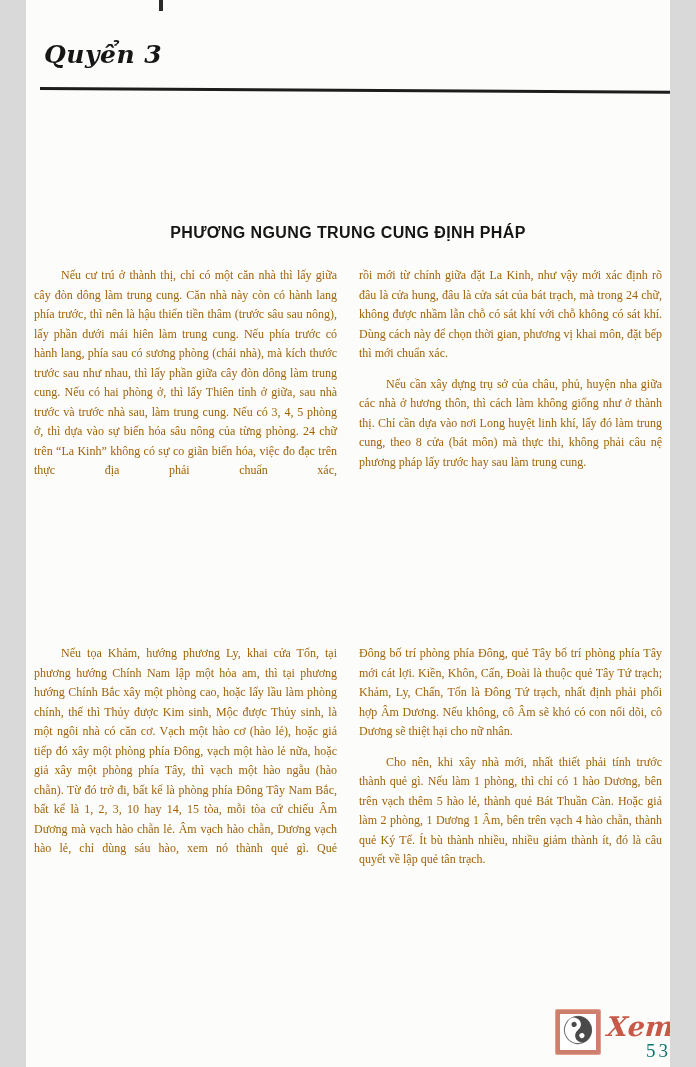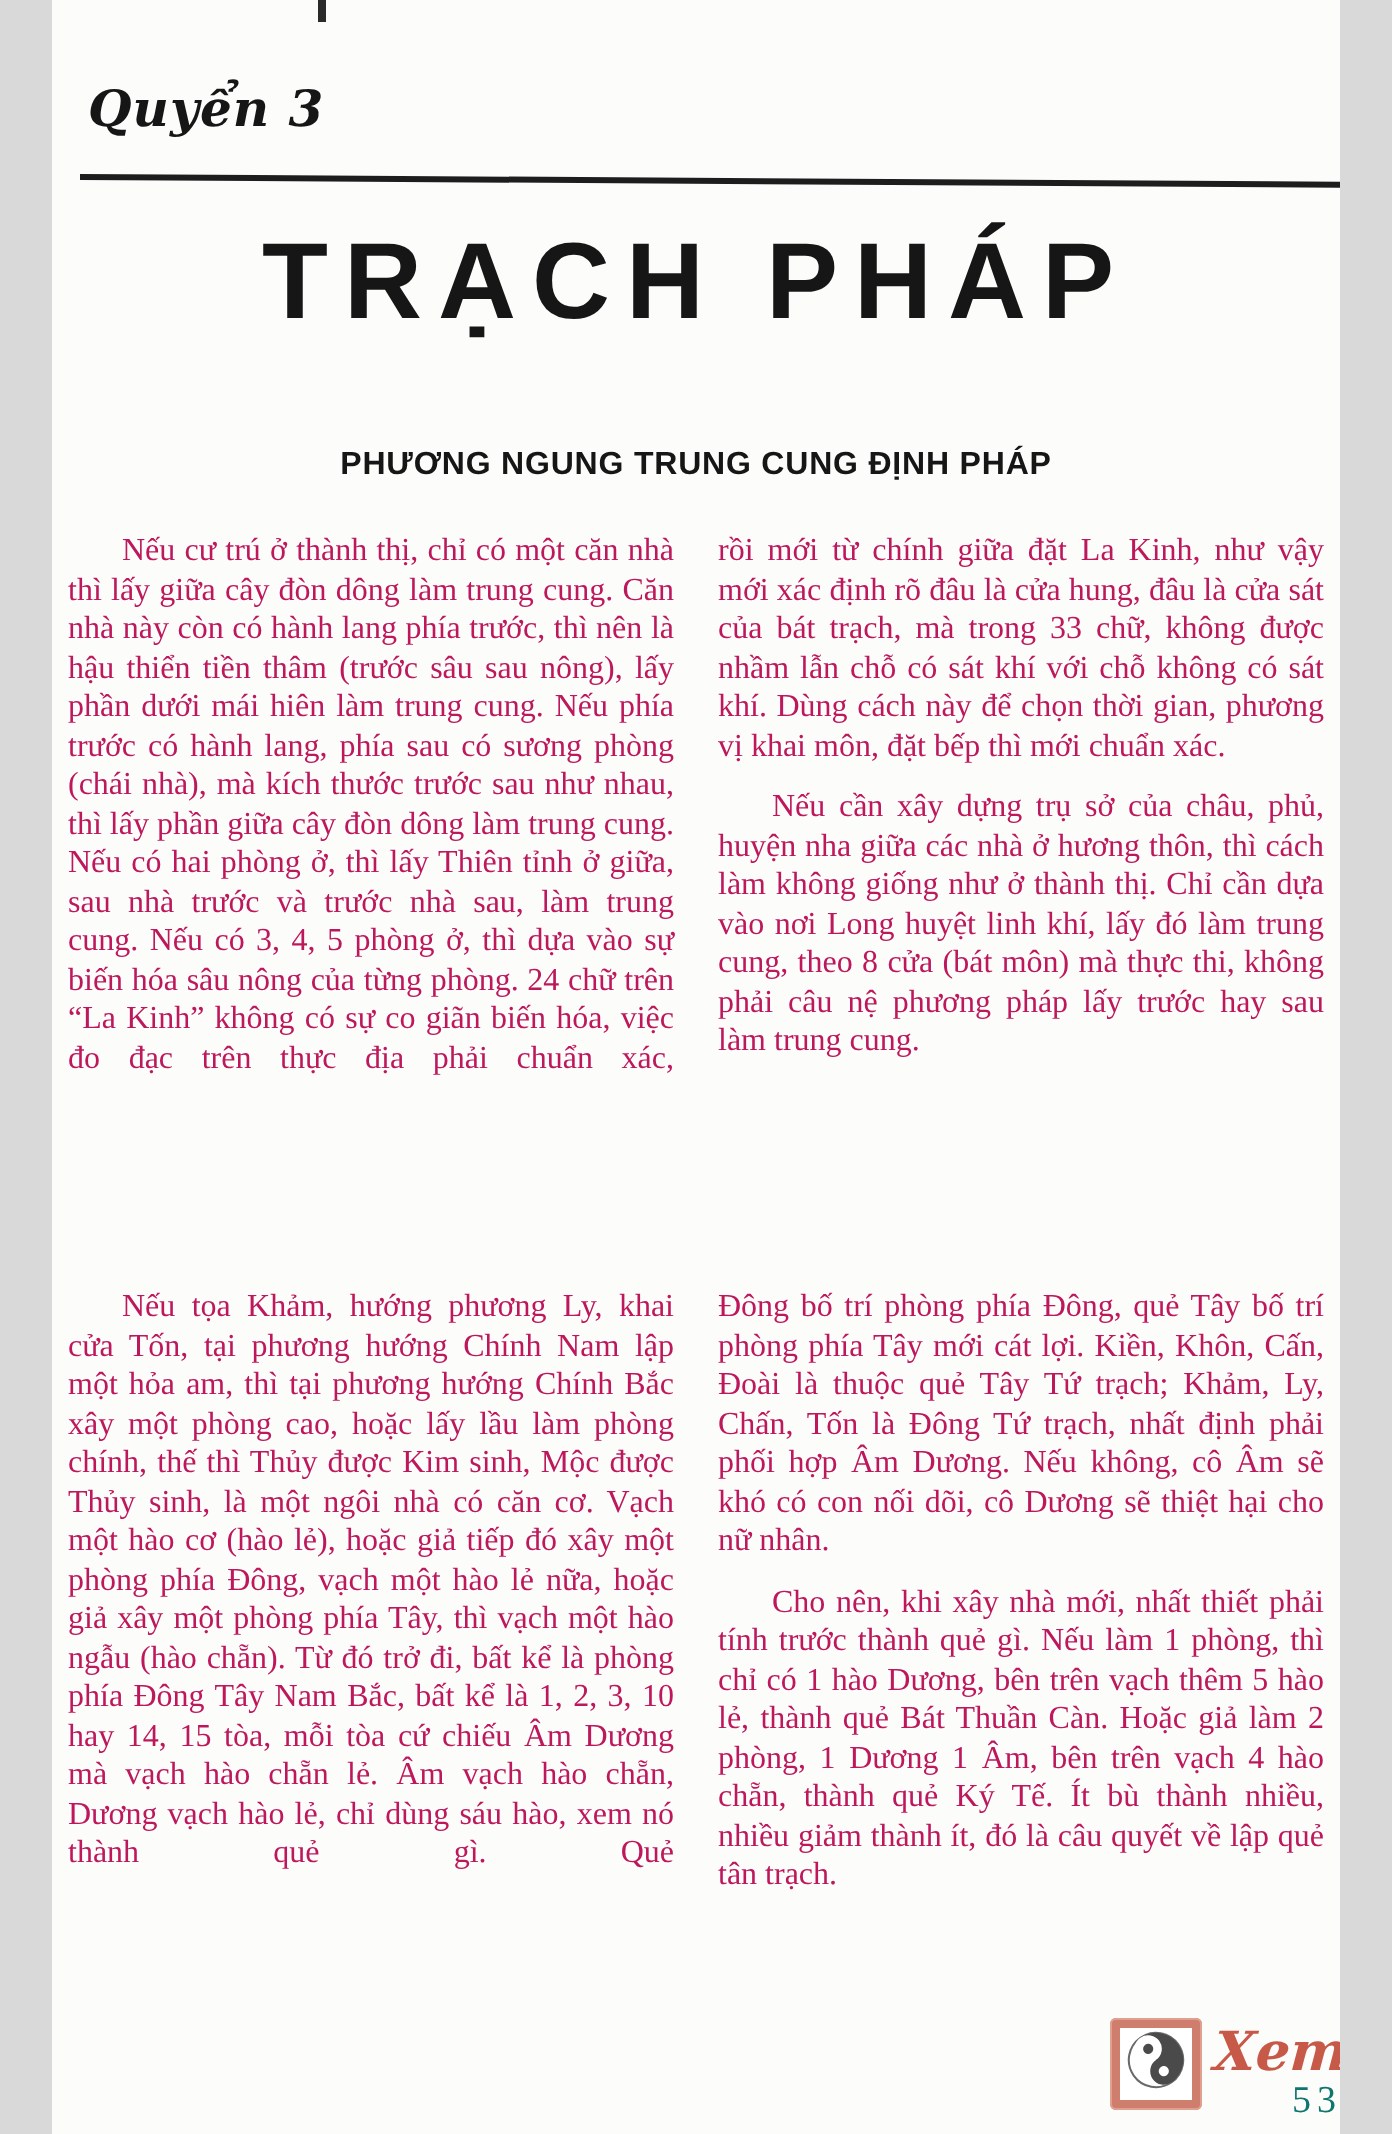--- a/index.html
+++ b/index.html
@@ -45,23 +45,23 @@
   .h2{top:612px;}
   .cols{
     position:absolute;left:8px;right:8px;
     display:flex;gap:22px;
   }
   .cols-1{top:266px;}
   .cols-2{top:644px;}
   .col{flex:1 1 0;min-width:0;}
   .par{
     margin:0;
-    font-size:16px;line-height:19.5px;
+    font-size:12px;line-height:19.5px;
     text-align:justify;
-    color:#be185d;
+    color:#a16207;
   }
   .par.indent{text-indent:27px;}
   .par + .par{margin-top:11px;}
   .cont-end{text-align-last:justify;}
   
   .watermark{position:absolute;top:1009px;left:529px;width:160px;height:52px;}
   .wm-box{
     position:absolute;top:0;left:0;
     width:46px;height:46px;background:#cf7d6c;border-radius:3px;
     display:flex;align-items:center;justify-content:center;
@@ -89,30 +89,29 @@
 <body>
 
 <div class="page">
 
   <div class="scan-artifact"></div>
 
   <div class="running-header">Quyển 3</div>
 
   <div class="rule"></div>
 
-  <div class="page-title">TRẠCH PHÁP</div>
 
   <div class="sec-heading h1">PHƯƠNG NGUNG TRUNG CUNG ĐỊNH PHÁP</div>
 
   <div class="cols cols-1">
     <div class="col">
       <p class="par indent cont-end">Nếu cư trú ở thành thị, chỉ có một căn nhà thì lấy giữa cây đòn dông làm trung cung. Căn nhà này còn có hành lang phía trước, thì nên là hậu thiển tiền thâm (trước sâu sau nông), lấy phần dưới mái hiên làm trung cung. Nếu phía trước có hành lang, phía sau có sương phòng (chái nhà), mà kích thước trước sau như nhau, thì lấy phần giữa cây đòn dông làm trung cung. Nếu có hai phòng ở, thì lấy Thiên tỉnh ở giữa, sau nhà trước và trước nhà sau, làm trung cung. Nếu có 3, 4, 5 phòng ở, thì dựa vào sự biến hóa sâu nông của từng phòng. 24 chữ trên “La Kinh” không có sự co giãn biến hóa, việc đo đạc trên thực địa phải chuẩn xác,</p>
     </div>
     <div class="col">
-      <p class="par">rồi mới từ chính giữa đặt La Kinh, như vậy mới xác định rõ đâu là cửa hung, đâu là cửa sát của bát trạch, mà trong 33 chữ, không được nhầm lẫn chỗ có sát khí với chỗ không có sát khí. Dùng cách này để chọn thời gian, phương vị khai môn, đặt bếp thì mới chuẩn xác.</p>
+      <p class="par">rồi mới từ chính giữa đặt La Kinh, như vậy mới xác định rõ đâu là cửa hung, đâu là cửa sát của bát trạch, mà trong 24 chữ, không được nhầm lẫn chỗ có sát khí với chỗ không có sát khí. Dùng cách này để chọn thời gian, phương vị khai môn, đặt bếp thì mới chuẩn xác.</p>
       <p class="par indent">Nếu cần xây dựng trụ sở của châu, phủ, huyện nha giữa các nhà ở hương thôn, thì cách làm không giống như ở thành thị. Chỉ cần dựa vào nơi Long huyệt linh khí, lấy đó làm trung cung, theo 8 cửa (bát môn) mà thực thi, không phải câu nệ phương pháp lấy trước hay sau làm trung cung.</p>
     </div>
   </div>
 
 
   <div class="cols cols-2">
     <div class="col">
       <p class="par indent cont-end">Nếu tọa Khảm, hướng phương Ly, khai cửa Tốn, tại phương hướng Chính Nam lập một hỏa am, thì tại phương hướng Chính Bắc xây một phòng cao, hoặc lấy lầu làm phòng chính, thế thì Thủy được Kim sinh, Mộc được Thủy sinh, là một ngôi nhà có căn cơ. Vạch một hào cơ (hào lẻ), hoặc giả tiếp đó xây một phòng phía Đông, vạch một hào lẻ nữa, hoặc giả xây một phòng phía Tây, thì vạch một hào ngẫu (hào chẵn). Từ đó trở đi, bất kể là phòng phía Đông Tây Nam Bắc, bất kể là 1, 2, 3, 10 hay 14, 15 tòa, mỗi tòa cứ chiếu Âm Dương mà vạch hào chẵn lẻ. Âm vạch hào chẵn, Dương vạch hào lẻ, chỉ dùng sáu hào, xem nó thành quẻ gì. Quẻ</p>
     </div>
     <div class="col">

